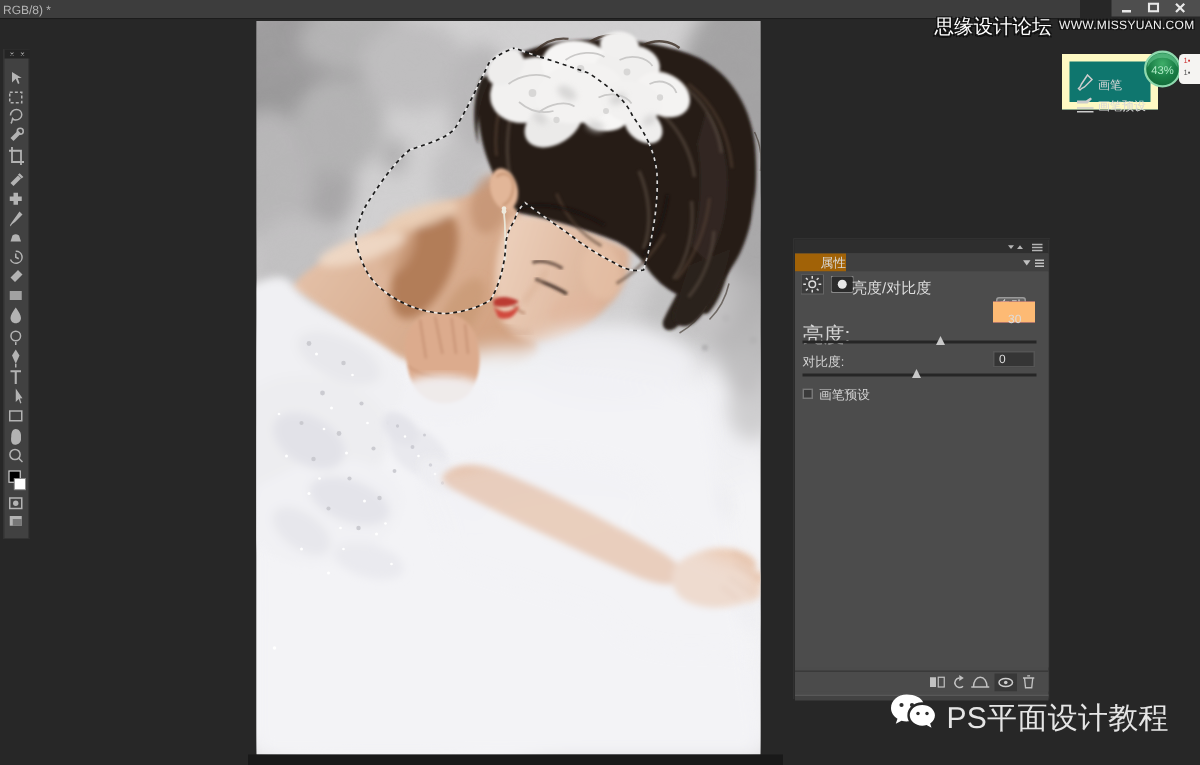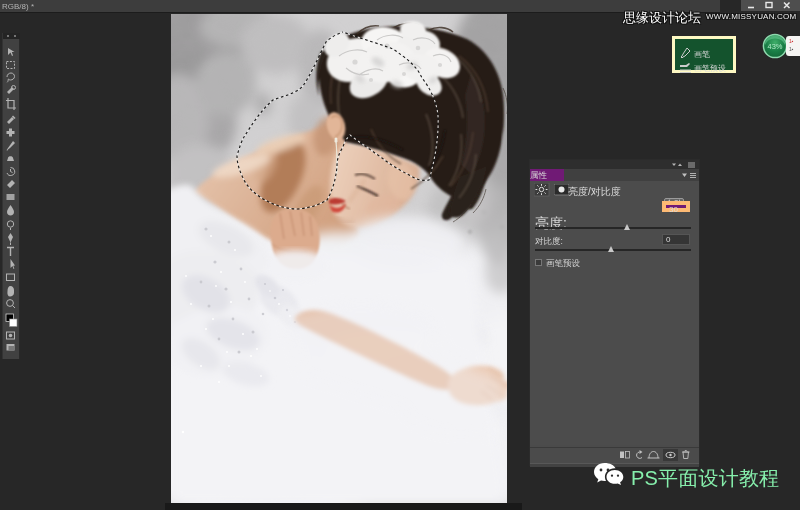--- a/index.html
+++ b/index.html
@@ -459,21 +459,21 @@
 
   <div class="abs" style="left:0;top:0;width:169px;height:9px;background:#2e2e2e;color:#aaa">
     <svg class="abs" style="right:3px;top:1.5px" width="26" height="6" viewBox="0 0 26 6">
       <path d="M2 1.5 L4 4 L6 1.5 Z" fill="#b5b5b5"></path>
         <path d="M8 4 L10 1.5 L12 4 Z" fill="#b5b5b5"></path>
       <path d="M18 1 H25 M18 3 H25 M18 5 H25" stroke="#b5b5b5" stroke-width="0.9"></path>
     </svg>
   </div>
 
   <div class="abs" style="left:0;top:9px;width:169px;height:12px;background:#404040">
-    <div class="abs" style="left:0;top:0;width:34px;height:12px;background:#701a75;color:#d8d8d8;font-size:8.5px;line-height:12px;text-align:left">属性</div>
+    <div class="abs" style="left:0;top:0;width:34px;height:12px;background:#a16207;color:#d8d8d8;font-size:8.5px;line-height:12px;text-align:right">属性</div>
     <svg class="abs" style="right:2px;top:3px" width="16" height="7" viewBox="0 0 16 7">
       <path d="M1 1.5 L3.5 5 L6 1.5 Z" fill="#c0c0c0"></path>
       <path d="M9 1.5 H15 M9 3.5 H15 M9 5.5 H15" stroke="#c0c0c0" stroke-width="0.9"></path>
     </svg>
   </div>
 
   <div class="abs" style="left:0;top:21px;width:169px;height:264px;background:#4c4c4c">
 
     <svg class="abs" style="left:4px;top:2px" width="16" height="14" viewBox="0 0 16 14">
       <rect x="0" y="0" width="15" height="13" fill="#3c3c3c" stroke="#666" stroke-width="0.7"></rect>
@@ -491,21 +491,21 @@
     </svg>
     <svg class="abs" style="left:24px;top:3px" width="15" height="12" viewBox="0 0 15 12">
       <rect x="0" y="0" width="15" height="11" rx="1.5" fill="#2b2b2b" stroke="#888" stroke-width="0.8"></rect>
       <circle cx="7.5" cy="5.5" r="3" fill="#e8e8e8"></circle>
     </svg>
     <span class="abs" style="left:38px;top:4px;color:#dedede;font-size:10px">亮度/对比度</span>
 
     <div class="abs" style="left:134px;top:17px;width:20px;height:11px;background:#646464;border:1px solid #9a9a9a;border-radius:2px;color:#eee;font-size:8px;text-align:center;line-height:9px">自动</div>
 
     <span class="abs" style="left:5px;top:34px;color:#d5d5d5;font-size:14px">亮度:</span>
-    <div class="abs" style="left:132px;top:20px;width:28px;height:11px;background:#701a75;border:4px solid #fdba74;color:#ddd;font-size:8px;line-height:10px;padding-left:3px">30</div>
+    <div class="abs" style="left:132px;top:20px;width:28px;height:11px;background:#701a75;border:7px solid #fdba74;color:#ddd;font-size:8px;line-height:10px;padding-left:3px">30</div>
     <div class="abs" style="left:5px;top:46px;width:156px;height:2px;background:#262626"></div>
     <div class="abs" style="left:94px;top:43px;width:0;height:0;border-left:3.5px solid transparent;border-right:3.5px solid transparent;border-bottom:6px solid #c9c9c9"></div>
 
     <span class="abs" style="left:5px;top:55px;color:#d5d5d5;font-size:8.5px">对比度:</span>
     <div class="abs" style="left:132px;top:53px;width:28px;height:11px;background:#353535;border:1px solid #555;color:#ddd;font-size:8px;line-height:10px;padding-left:3px">0</div>
     <div class="abs" style="left:5px;top:68px;width:156px;height:2px;background:#262626"></div>
     <div class="abs" style="left:78px;top:65px;width:0;height:0;border-left:3.5px solid transparent;border-right:3.5px solid transparent;border-bottom:6px solid #c9c9c9"></div>
 
     <div class="abs" style="left:5px;top:78px;width:7px;height:7px;background:#3a3a3a;border:1px solid #777"></div>
     <span class="abs" style="left:16px;top:77px;color:#d5d5d5;font-size:8.5px">画笔预设</span>
@@ -520,21 +520,21 @@
       <path d="M31 10 C31 6 33 3.5 35.5 3.5 C38 3.5 40 6 40 10 M29.5 10 L41.5 10" fill="none" stroke="#c2c2c2" stroke-width="1"></path>
       <rect x="45" y="1" width="15" height="12" fill="#383838"></rect>
       <ellipse cx="52.5" cy="7" rx="4.5" ry="2.7" fill="none" stroke="#cdcdcd" stroke-width="1"></ellipse>
         <circle cx="52.5" cy="7" r="1.2" fill="#cdcdcd"></circle>
       <path d="M65 4 L70.5 4 L69.8 10.5 L65.7 10.5 Z M64 4 L71.5 4 M66.8 2.6 L68.7 2.6" fill="none" stroke="#c2c2c2" stroke-width="0.9"></path>
     </svg>
   </div>
   <div class="abs" style="left:0;top:303px;width:169px;height:4px;background:#424242;border-top:1px solid #585858"></div>
 </div>
 
-<div class="abs" style="left:672px;top:36px;width:64px;height:37px;background:#14532d;border:3px solid #fef9c3">
+<div class="abs" style="left:708px;top:36px;width:64px;height:37px;background:#0f766e;border:5px solid #fef9c3">
   <span class="abs" style="left:19px;top:10px;color:#d8d8d8;font-size:8px">画笔</span>
   <span class="abs" style="left:19px;top:24px;color:#d8d8d8;font-size:8px">画笔预设</span>
   <svg class="abs" style="left:4px;top:8px" width="13" height="12" viewBox="0 0 13 12">
       <path d="M8 1 L11 4 L6 9 L4 10 L3 11 L2 10 L3 9 L4 7 Z" fill="none" stroke="#ccc" stroke-width="1"></path>
     </svg>
   <svg class="abs" style="left:3px;top:23px" width="15" height="12" viewBox="0 0 15 12">
       <path d="M2 3 L8 3 L11 1 L12 2 L9 5 L2 5 Z" fill="#ccc"></path>
       <line x1="2" y1="8" x2="13" y2="8" stroke="#ccc"></line>
       <line x1="2" y1="10.5" x2="13" y2="10.5" stroke="#ccc"></line>
     </svg>
@@ -559,13 +559,13 @@
 </div>
 
 <svg class="abs" style="left:592px;top:461px" width="34" height="30" viewBox="0 0 34 30">
   <path d="M12.5 2 C6.5 2 2 6 2 11 C2 14 3.8 16.5 6.3 18.2 L5.2 21.5 L9 19.5 C10.1 19.8 11.3 20 12.5 20 C13 20 13.5 19.97 14 19.9 C13.3 18.7 12.9 17.4 12.9 16 C12.9 11 17.3 7.2 22.6 7.2 C22.9 7.2 23.2 7.2 23.5 7.25 C22.3 4.2 17.8 2 12.5 2 Z" fill="#fff"></path>
   <circle cx="9" cy="9" r="1.4" fill="#2c2c2c"></circle>
     <circle cx="16" cy="9" r="1.4" fill="#2c2c2c"></circle>
   <path d="M22.8 9 C17.9 9 14.5 12.2 14.5 15.9 C14.5 19.6 18.2 22.8 22.8 22.8 C23.8 22.8 24.8 22.6 25.7 22.4 L29 24.1 L28.1 21.3 C30.2 19.9 31.3 18 31.3 15.9 C31.3 12.2 27.7 9 22.8 9 Z" fill="#fff"></path>
   <circle cx="20" cy="14.7" r="1.15" fill="#2c2c2c"></circle>
     <circle cx="26" cy="14.7" r="1.15" fill="#2c2c2c"></circle>
 </svg>
-<div class="abs" style="left:631px;top:465px;font-size:20px;color:#86efac;letter-spacing:0.2px;white-space:nowrap">PS平面设计教程</div>
+<div class="abs" style="left:631px;top:465px;font-size:20px;color:#e5e5e5;letter-spacing:0.2px;white-space:nowrap">PS平面设计教程</div>
 
 </body></html>

